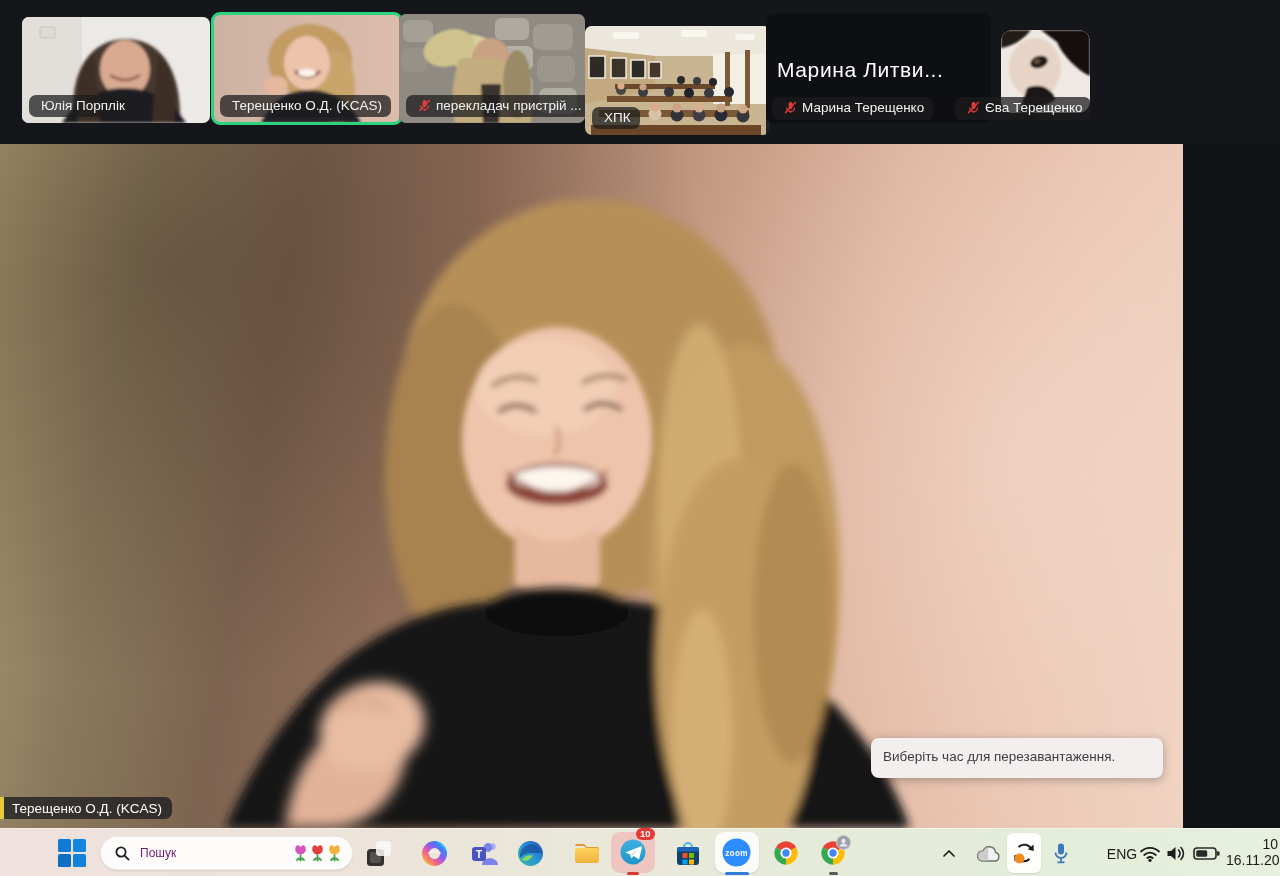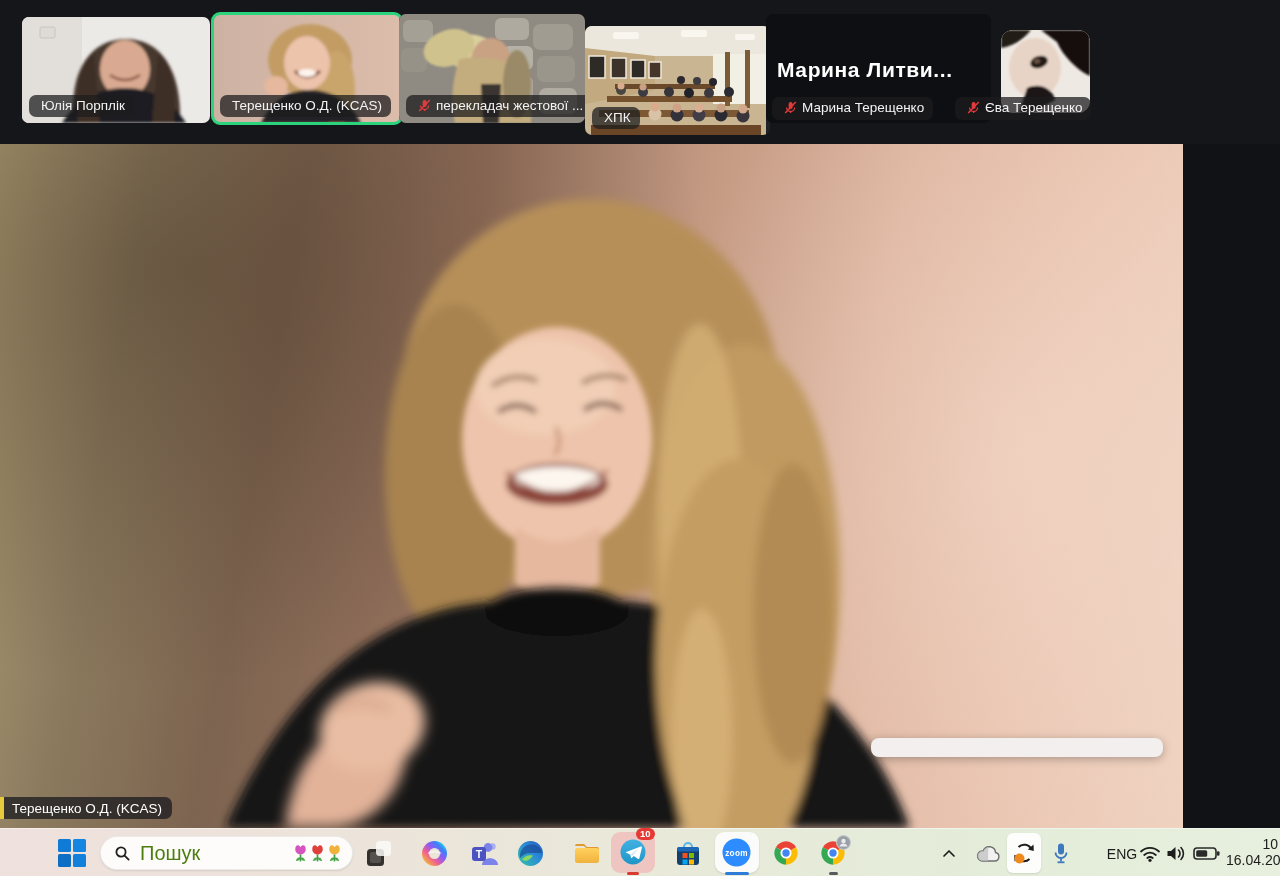--- a/index.html
+++ b/index.html
@@ -8,21 +8,21 @@
   .abs{position:absolute}
   
   .strip{left:0;top:0;width:1280px;height:144px;background:#14161a}
   .tile{position:absolute;border-radius:7px;overflow:hidden;background:#202227}
   .tile svg{display:block}
   .tile.active{outline:3px solid #2bd47c;outline-offset:-1px}
   .nameplate{position:absolute;left:7px;bottom:6px;display:flex;align-items:center;gap:5px;
     background:rgba(28,28,30,.74);color:#f3f3f3;font-size:13.5px;line-height:1;
     padding:4px 9px 5px 12px;border-radius:7px;white-space:nowrap}
   .nameplate.free{left:auto;bottom:auto}
-  .bigname{position:absolute;left:777px;top:58px;color:#fff;font-weight:bold;
+  .bigname{position:absolute;left:777px;top:58px;color:#fff;font-weight:normal;
     font-size:21px;letter-spacing:.6px;white-space:nowrap}
   
   .main{left:0;top:144px;width:1183px;height:684px;overflow:hidden;
     background:
       radial-gradient(900px 700px at 14% 18%, rgba(55,38,24,.38), rgba(0,0,0,0) 60%),
       radial-gradient(520px 620px at 86% 45%, rgba(255,236,226,.35), rgba(0,0,0,0) 70%),
       linear-gradient(100deg,#ac9c74 0%,#8b7a5e 12%,#7d6450 24%,#93705c 38%,
         #c49a83 55%,#ddb49e 70%,#e9c4b0 85%,#efd2c0 100%)}
   .letterbox{left:1183px;top:144px;width:97px;height:684px;background:#101216}
   .speaker-label{left:0;top:797px;display:flex;align-items:stretch;height:22px}
@@ -34,21 +34,21 @@
     box-shadow:0 2px 10px rgba(0,0,0,.28)}
   
   .taskbar{left:0;top:828px;width:1280px;height:48px;
     background:linear-gradient(90deg,#efe1dd 0%,#ece4da 30%,#e8ead9 55%,#e3edd9 80%,#e7f0de 100%);
     border-top:1px solid rgba(255,255,255,.45)}
   .tb{position:absolute;display:flex;align-items:center;justify-content:center}
   .searchpill{left:100px;top:7px;width:253px;height:34px;background:#fdfcfb;
     border-radius:18px;border:1px solid rgba(0,0,0,.07);
     box-shadow:0 1px 2px rgba(0,0,0,.10);display:flex;align-items:center;
     padding:0 10px 0 13px;box-sizing:border-box;gap:9px}
-  .searchpill .ph{color:#4d7c0f;font-size:20px;flex:1}
+  .searchpill .ph{color:#701a75;font-size:12px;flex:1}
   .tulips{display:flex;gap:2px;align-items:center}
   .appbg{position:absolute;border-radius:9px}
   .dash{position:absolute;height:3px;border-radius:2px;bottom:2px}
   .badge{position:absolute;background:#e53935;color:#fff;font-size:9.5px;font-weight:bold;
     border-radius:7px;padding:1px 4px;line-height:1.1}
   .tray-lang{color:#1c1c1c;font-size:14px}
   .clock{color:#1c1c1c;font-size:14px;line-height:16px;text-align:right;white-space:nowrap}
 </style>
 </head>
 <body>
@@ -133,21 +133,21 @@
         <ellipse cx="118" cy="70" rx="14" ry="34" fill="#9a8a68"></ellipse>
       </g>
     </svg>
     <div class="nameplate">
       <svg width="13" height="13" viewBox="0 0 13 13">
         <rect x="4.6" y="1" width="4" height="7" rx="2" fill="#e23b3b"></rect>
         <path d="M2.6 6.5 a4 4 0 0 0 8 0" stroke="#e23b3b" stroke-width="1.3" fill="none"></path>
         <line x1="6.6" y1="10.5" x2="6.6" y2="12" stroke="#e23b3b" stroke-width="1.3"></line>
         <line x1="1.2" y1="12" x2="11.8" y2="1" stroke="#e23b3b" stroke-width="1.5"></line>
       </svg>
-      <span>перекладач жестової ...</span>
+      <span>перекладач пристрій ...</span>
     </div>
   </div>
 
   <div class="tile" style="left:585px;top:26px;width:185px;height:109px">
     <svg width="181" height="109" viewBox="0 0 181 109">
       <defs>
           <filter id="b4">
             <feGaussianBlur stdDeviation=".7"></feGaussianBlur>
           </filter>
         </defs>
@@ -290,20 +290,21 @@
 <div class="abs letterbox"></div>
 
 <div class="abs speaker-label">
   <div class="bar"></div>
   <div class="pill">
       <span>Терещенко О.Д.  (KCAS)</span>
     </div>
 </div>
 
 <div class="abs toast">
+  <div>Виберіть час для перезавантаження.</div>
 </div>
 
 <div class="abs taskbar">
 
   <div class="tb" style="left:57px;top:9px;width:30px;height:30px">
     <svg width="28" height="28" viewBox="0 0 28 28">
       <rect x="0" y="0" width="13" height="13" rx="1.5" fill="#0f7bd7"></rect>
       <rect x="15" y="0" width="13" height="13" rx="1.5" fill="#1486e2"></rect>
       <rect x="0" y="15" width="13" height="13" rx="1.5" fill="#0d6fc4"></rect>
       <rect x="15" y="15" width="13" height="13" rx="1.5" fill="#1181dc"></rect>
@@ -521,15 +522,15 @@
   <div class="tb" style="left:1192px;top:16px;width:28px;height:16px">
     <svg width="27" height="15" viewBox="0 0 27 15">
       <rect x="1" y="2" width="22" height="11" rx="3" stroke="#2a2a2a" stroke-width="1.6" fill="none"></rect>
       <rect x="3.2" y="4.2" width="11" height="6.6" rx="1.5" fill="#2a2a2a"></rect>
       <rect x="24" y="5.2" width="2.5" height="4.6" rx="1" fill="#2a2a2a"></rect>
     </svg>
   </div>
 
   <div class="tb clock" style="left:1226px;top:7px;width:52px;height:34px;display:block">
     <div>10</div>
-    <div>16.04.20</div>
+    <div>16.11.20</div>
   </div>
 </div>
 
 </body></html>

